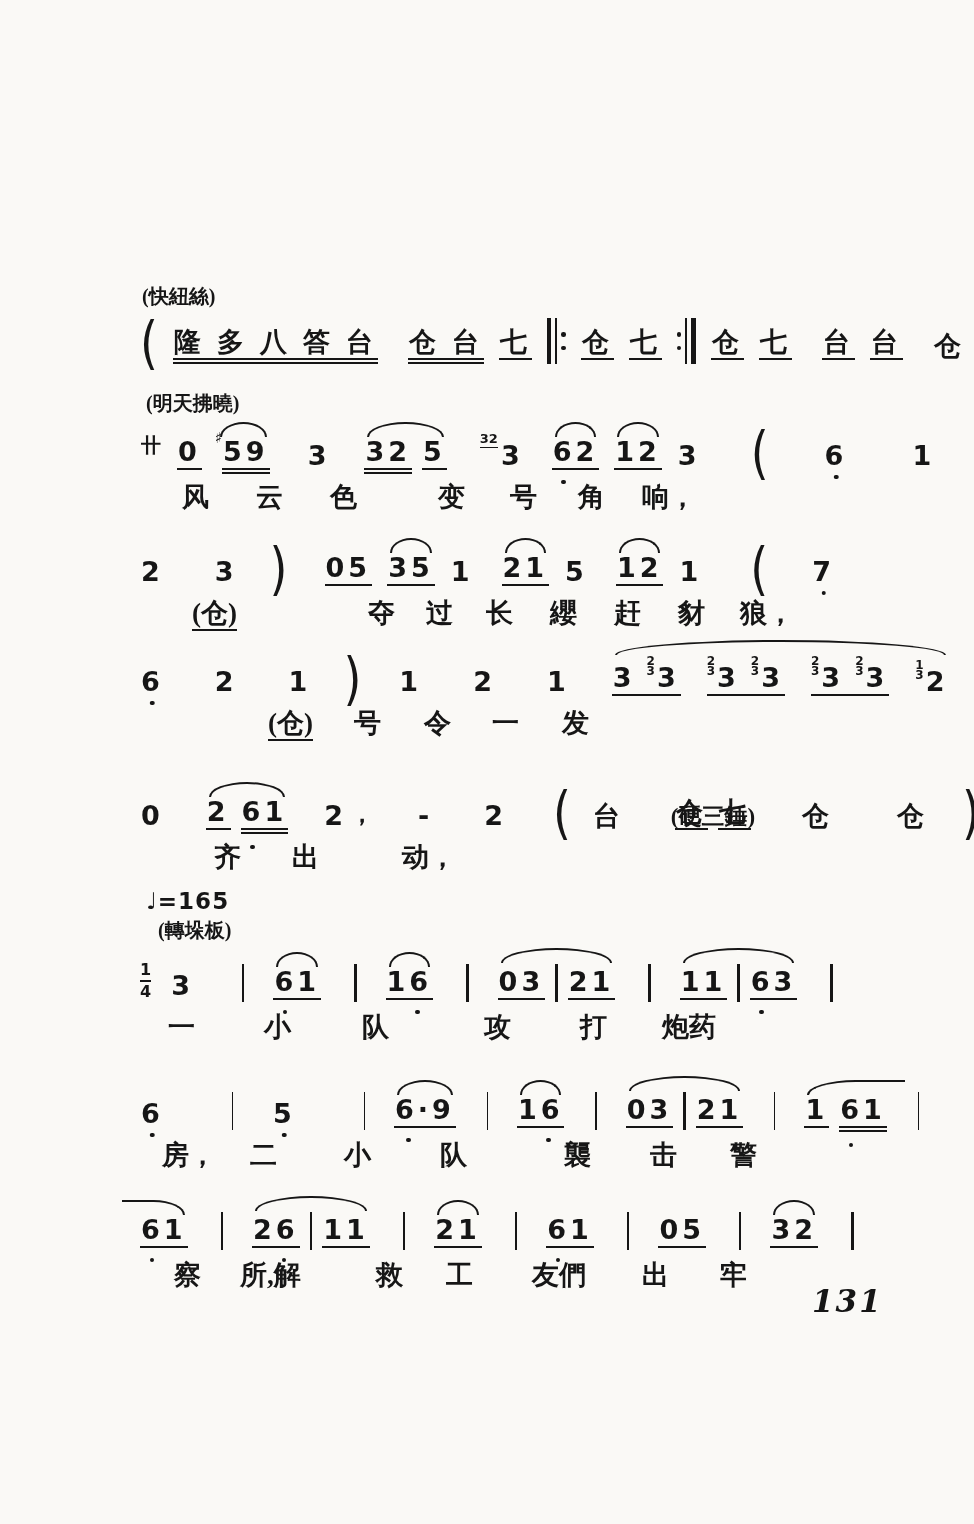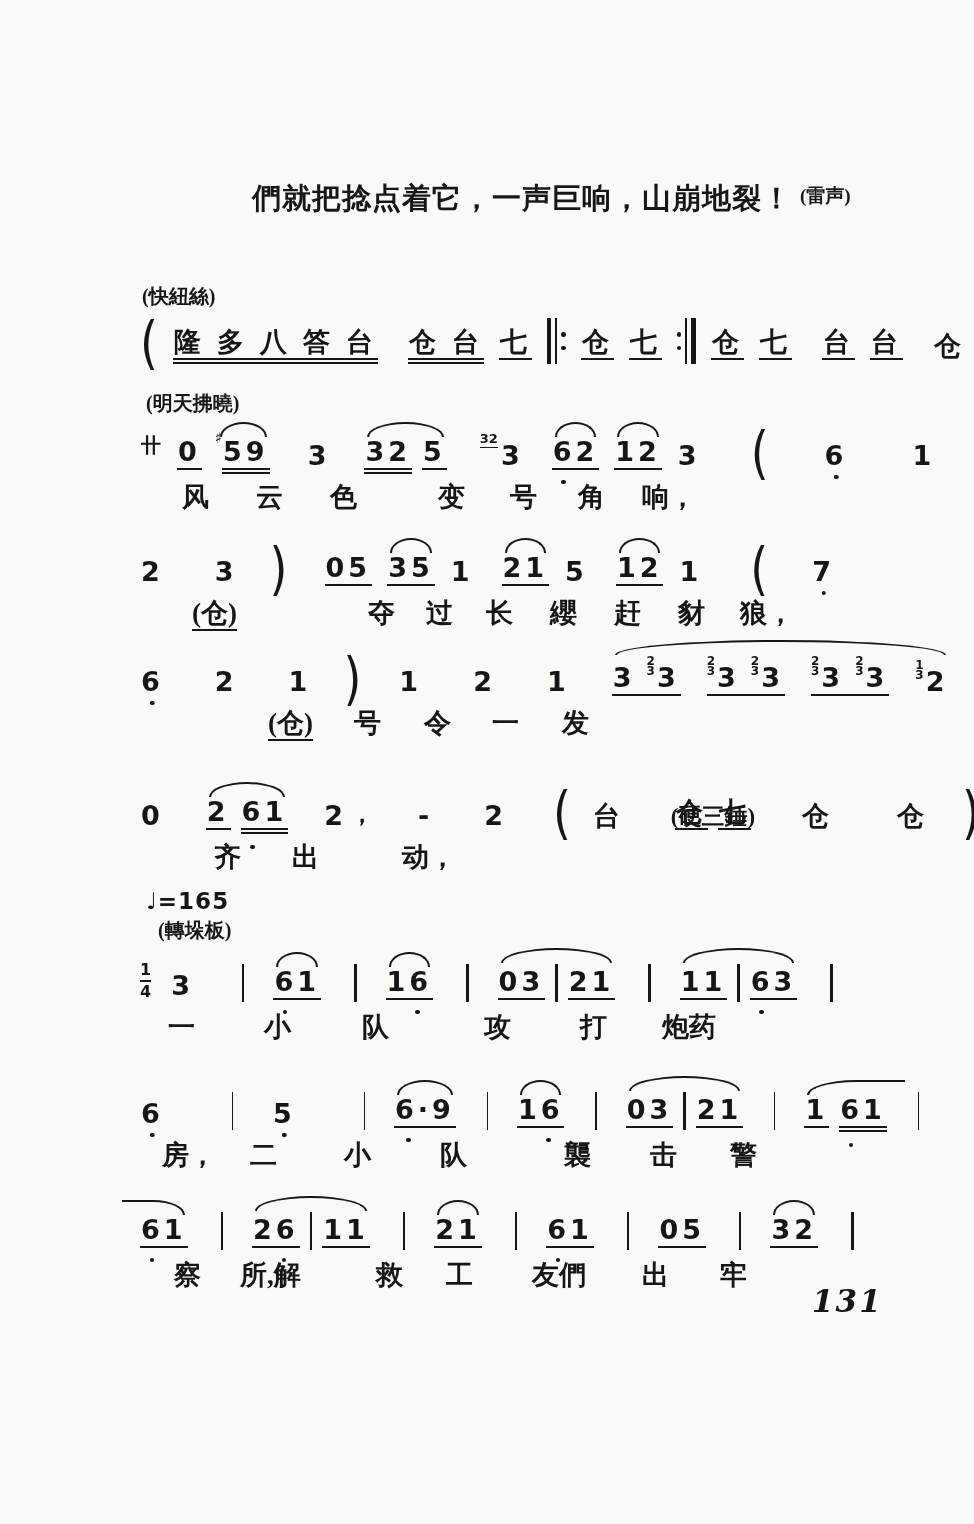--- a/index.html
+++ b/index.html
@@ -65,21 +65,20 @@
         font:700 16px "DejaVu Sans",sans-serif;line-height:1;margin-bottom:0;}
   .frac .fb{border-top:2px solid #161616;padding-top:2px;margin-top:2px;}
   .pagenum{position:absolute;font:700 italic 31px "DejaVu Serif",serif;letter-spacing:2px;}
 </style>
 </head>
 <body>
 
 <div class="page">
 
   <div class="row dialogue" style="top:175px;left:252px;width:640px;">
-    <div><span>們就把捻点着它，一声巨响，山崩地裂！</span><span class="ann">(雷声)</span></div>
   </div>
 
   <div class="slabel" style="top:283px;left:142px;">(快紐絲)</div>
 
   <div class="score-line" style="top:302px;">
     <div class="notes">
         <span class="paren">(</span>
         <span class="grp">
           <span class="grp-in u2">
             <span class="note">

